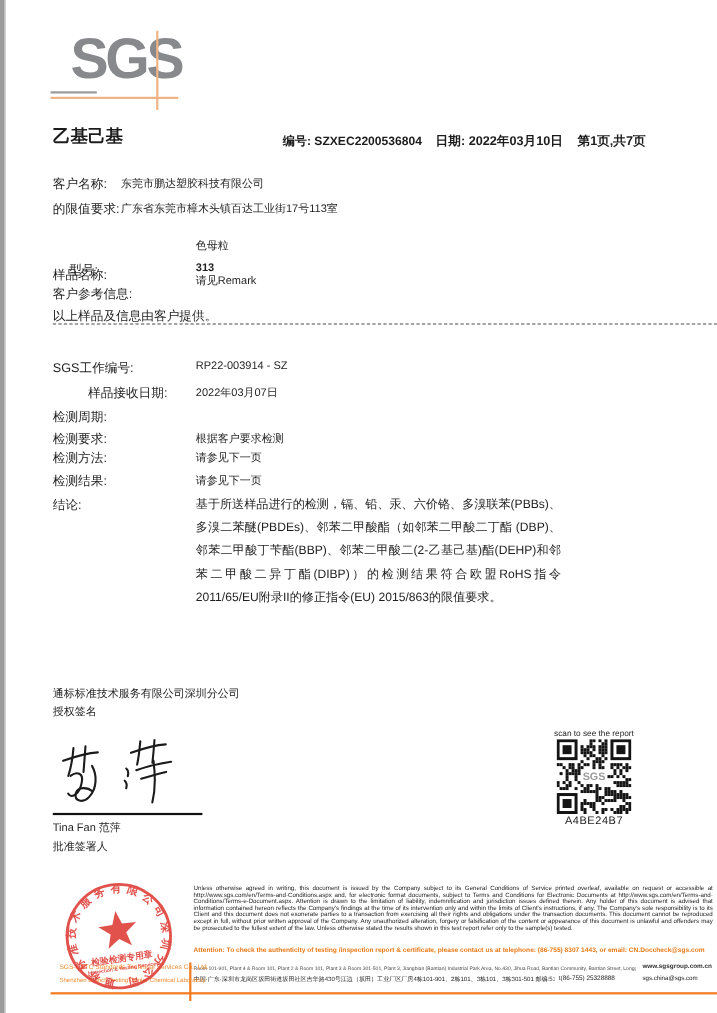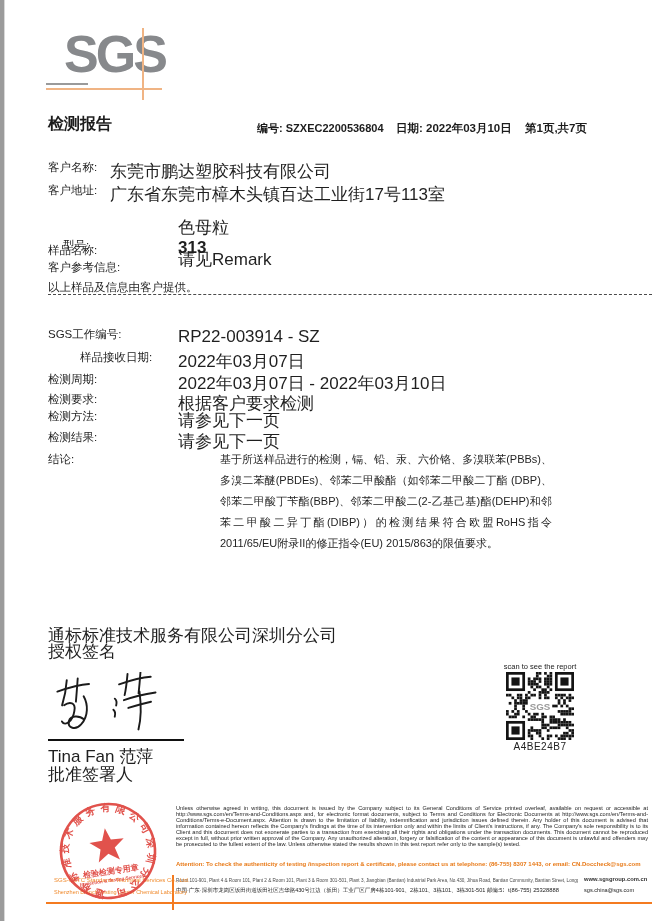--- a/index.html
+++ b/index.html
@@ -11,24 +11,24 @@
   .sgs-word{left:64px;top:28px;font-size:52px;font-weight:bold;color:#87898c;letter-spacing:-3px;line-height:1;}
   .logo-gray-line{left:46px;top:83px;width:42px;height:2px;background:#9a9a9a;}
   .logo-orange-h{left:46px;top:88px;width:116px;height:2px;background:#f0b484;}
   .logo-orange-v{left:142px;top:28px;width:2px;height:72px;background:#f0b484;}
   
   .title{left:48px;top:114px;font-size:16px;font-weight:bold;color:#1c1c1c;}
   .hno{left:233px;top:121px;font-size:11px;font-weight:600;color:#1c1c1c;padding-left:24px;}
   .hdate{left:396px;top:121px;font-size:11.5px;font-weight:600;color:#1c1c1c;}
   .hpage{left:525px;top:121px;font-size:11.5px;font-weight:600;color:#1c1c1c;}
   .lab{font-size:11.5px;color:#1f1f1f;}
-  .val{font-size:17px;color:#1f1f1f;}
+  .val{font-size:10px;color:#1f1f1f;}
   .b{font-weight:600;}
   .dash{left:48px;top:294px;width:604px;height:0;border-top:1.3px dashed #4a4a4a;}
-  .concl{width:332px;line-height:21px;text-align:justify;margin-left:42px;}
+  .concl{width:332px;line-height:21px;text-align:justify;}
   
   .sigline{left:48px;top:739px;width:136px;height:1.6px;background:#111;}
   
   .qrcap{left:488px;top:662px;width:104px;text-align:center;font-size:7.5px;color:#222;}
   .qrtxt{left:488px;top:741px;width:104px;text-align:center;font-size:10px;color:#222;letter-spacing:.5px;}
   
   .disc{left:176px;top:806px;width:472px;font-size:5.6px;line-height:5.95px;text-align:justify;color:#1e1e1e;}
   .attn{left:176px;top:861px;width:472px;font-size:6px;line-height:7px;font-weight:bold;color:#e87a18;}
   .addr-en{left:176px;top:878px;width:402px;font-size:4.6px;color:#4a4a4a;white-space:nowrap;overflow:hidden;}
   .website{left:584px;top:876px;font-size:5.8px;font-weight:600;color:#333;}
@@ -47,46 +47,45 @@
 <body>
 
 <div class="page">
   <div class="abs edge"></div>
 
   <div class="abs sgs-word">SGS</div>
   <div class="abs logo-gray-line"></div>
   <div class="abs logo-orange-h"></div>
   <div class="abs logo-orange-v"></div>
 
-  <div class="abs title">检测报告</div>
+  <div class="abs title">乙基己基</div>
   <div class="abs hno"><span>编号:</span> <span>SZXEC2200536804</span></div>
   <div class="abs hdate"><span>日期:</span> <span>2022年03月10日</span></div>
   <div class="abs hpage">第1页,共7页</div>
 
   <div class="abs lab" style="left:48px;top:160px;">客户名称:</div>
   <div class="abs val" style="left:110px;top:160px;">东莞市鹏达塑胶科技有限公司</div>
-  <div class="abs lab" style="left:48px;top:183px;">客户地址:</div>
+  <div class="abs lab" style="left:48px;top:183px;">的限值要求:</div>
   <div class="abs val" style="left:110px;top:183px;">广东省东莞市樟木头镇百达工业街17号113室</div>
 
   <div class="abs lab" style="left:48px;top:216px;margin-top:27px;">样品名称:</div>
   <div class="abs val" style="left:178px;top:216px;">色母粒</div>
   <div class="abs lab" style="left:63px;top:238px;">型号:</div>
   <div class="abs val b" style="left:178px;top:238px;">313</div>
   <div class="abs lab" style="left:48px;top:260px;">客户参考信息:</div>
   <div class="abs val" style="left:178px;top:248px;">请见Remark</div>
   <div class="abs lab" style="left:48px;top:280px;">以上样品及信息由客户提供。</div>
 
   <div class="abs dash"></div>
 
   <div class="abs lab" style="left:48px;top:327px;">SGS工作编号:</div>
   <div class="abs val" style="left:178px;top:327px;">RP22-003914 - SZ</div>
   <div class="abs lab" style="left:48px;top:350px;margin-left:32px;">样品接收日期:</div>
   <div class="abs val" style="left:178px;top:350px;">2022年03月07日</div>
   <div class="abs lab" style="left:48px;top:372px;">检测周期:</div>
-  <div class="abs val" style="left:178px;top:372px;">2022年03月07日 - 2022年03月10日</div>
   <div class="abs lab" style="left:48px;top:392px;">检测要求:</div>
   <div class="abs val" style="left:178px;top:392px;">根据客户要求检测</div>
   <div class="abs lab" style="left:48px;top:409px;">检测方法:</div>
   <div class="abs val" style="left:178px;top:409px;">请参见下一页</div>
   <div class="abs lab" style="left:48px;top:430px;">检测结果:</div>
   <div class="abs val" style="left:178px;top:430px;">请参见下一页</div>
 
   <div class="abs lab" style="left:48px;top:452px;">结论:</div>
   <div class="abs val concl" style="left:178px;top:449px;font-size:11px;">基于所送样品进行的检测，镉、铅、汞、六价铬、多溴联苯(PBBs)、多溴二苯醚(PBDEs)、邻苯二甲酸酯（如邻苯二甲酸二丁酯 (DBP)、邻苯二甲酸丁苄酯(BBP)、邻苯二甲酸二(2-乙基己基)酯(DEHP)和邻苯二甲酸二异丁酯(DIBP)）的检测结果符合欧盟RoHS指令2011/65/EU附录II的修正指令(EU) 2015/863的限值要求。</div>
 

